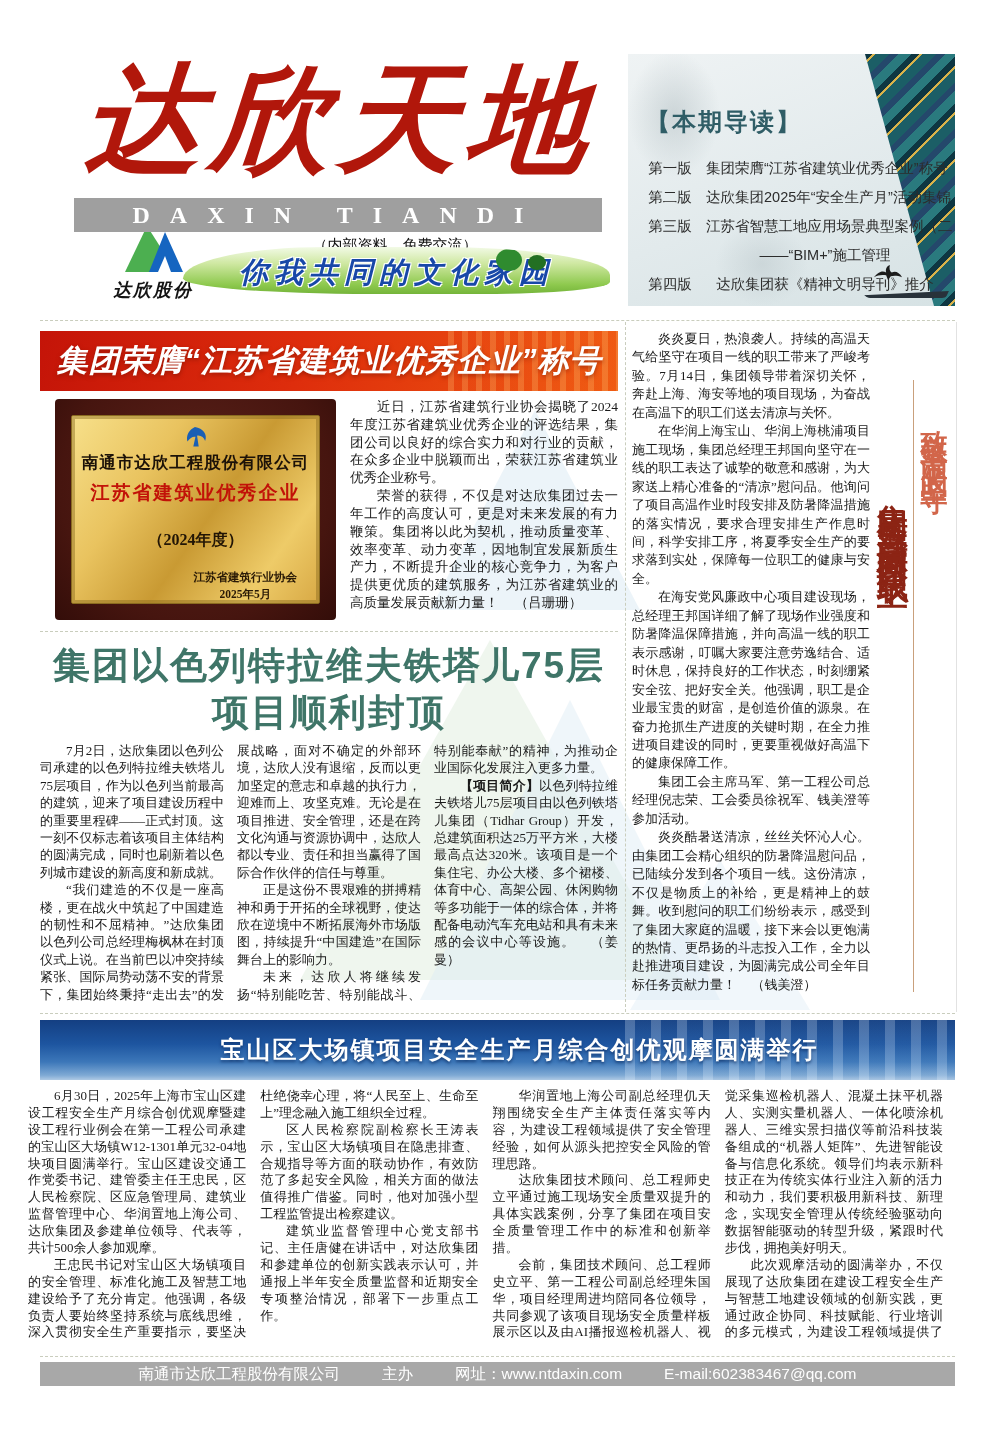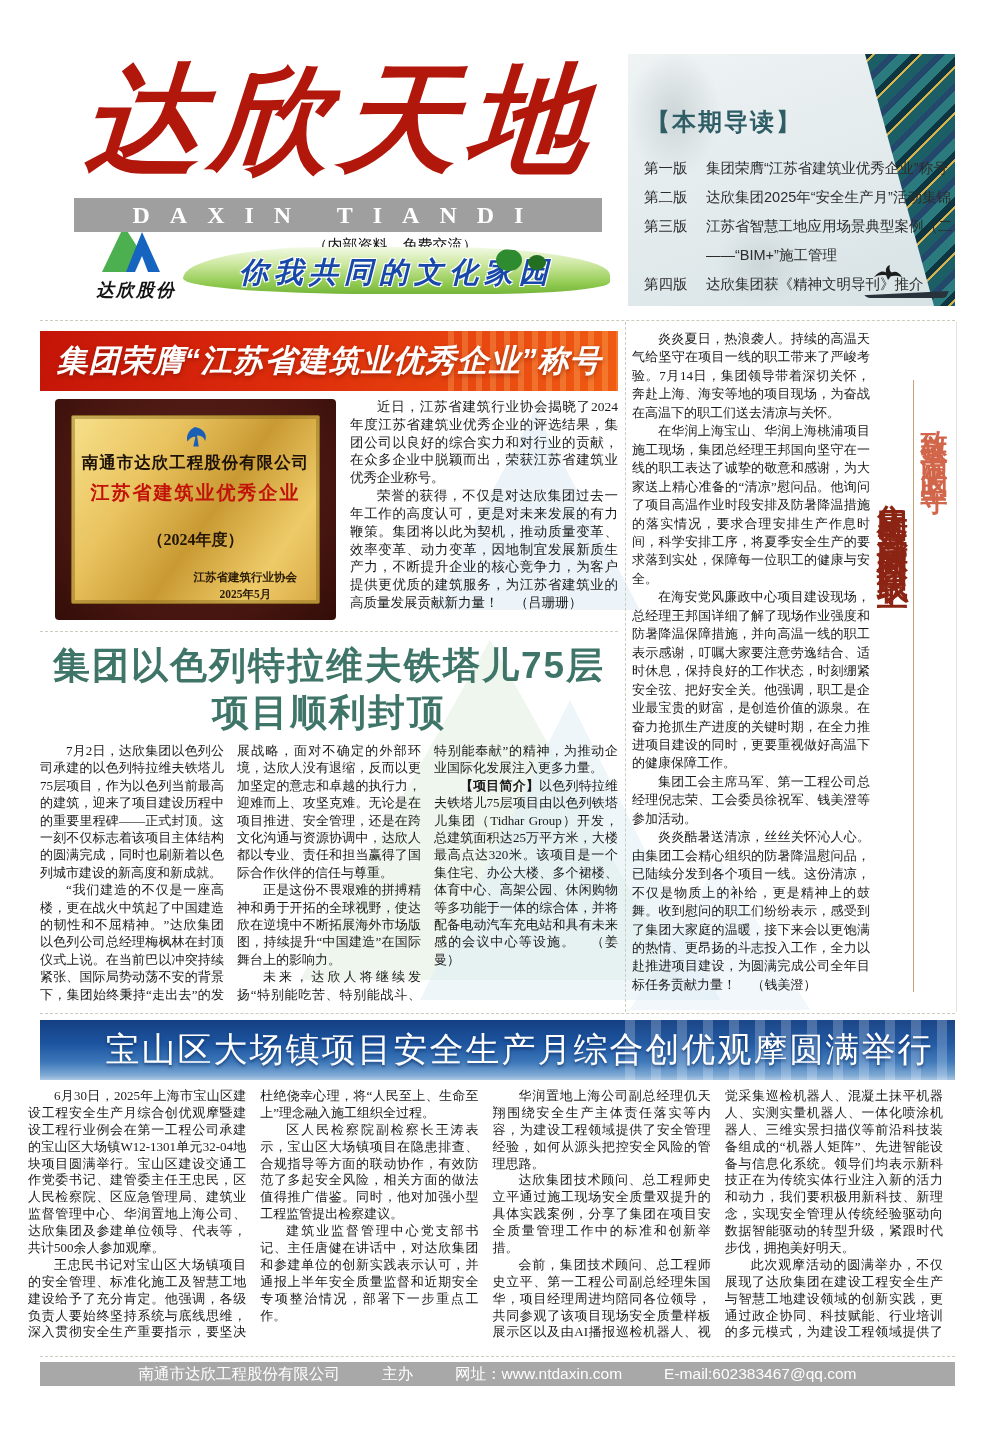--- a/index.html
+++ b/index.html
@@ -15,21 +15,21 @@
   
   .mast-title{position:absolute;left:68px;top:40px;width:545px;height:158px;z-index:2;
     font-family:"DejaVu Serif","Liberation Serif",serif;font-weight:900;font-style:italic;
     font-size:118px;line-height:158px;letter-spacing:10px;text-align:center;color:#b1170b;
     transform:skewX(-4deg);}
   .mast-latin{position:absolute;left:74px;top:198px;width:528px;height:34px;background:#9f9f9f;z-index:1;
     color:#ffffff;font-family:"Liberation Serif",serif;font-weight:bold;font-size:24px;line-height:34px;
     letter-spacing:20px;text-align:center;}
   .mast-note{position:absolute;left:180px;top:236px;width:430px;text-align:center;
     font-family:"Liberation Sans",sans-serif;font-size:15px;color:#111;}
-  .mast-logo{position:absolute;left:96px;top:218px;width:125px;height:88px;text-align:left;}
+  .mast-logo{position:absolute;left:68px;top:218px;width:125px;height:88px;text-align:right;}
   .mast-logo-text{font-size:18px;font-weight:bold;font-style:italic;letter-spacing:2px;color:#141414;}
   .slogan{position:absolute;left:183px;top:247px;width:427px;height:47px;
     background:linear-gradient(180deg,#f2fae6 0%,#cfe8a2 35%,#8ec94e 80%,#74b43a 100%);
     border-radius:45% 55% 40% 60% / 90% 80% 35% 45%;text-align:center;overflow:hidden;}
   .slogan-text{display:inline-block;margin-top:6px;font-size:29px;font-weight:900;font-style:italic;
     letter-spacing:6px;color:#1848a8;
     text-shadow:1px 1px 0 #fff,-1px 1px 0 #fff,1px -1px 0 #fff,-1px -1px 0 #fff;}
   .slogan .tree1,.slogan .tree2{position:absolute;border-radius:50%;background:#2f8b2f;}
   .slogan .tree1{width:26px;height:22px;right:88px;top:2px;}
   .slogan .tree2{width:18px;height:15px;right:64px;top:8px;background:#237023;}
@@ -46,21 +46,21 @@
     background:radial-gradient(closest-side at 30% 30%,rgba(150,165,170,.35),rgba(150,165,170,0) 70%),
                radial-gradient(closest-side at 70% 80%,rgba(150,165,170,.25),rgba(150,165,170,0) 70%);}
   .guide-roof{position:absolute;right:0;top:0;width:150px;height:252px;
     background:repeating-linear-gradient(135deg,#2a7a7e 0 9px,#0e3642 9px 15px,#d8b24a 15px 17px,#1b5e66 17px 27px,#24486b 27px 33px);
     clip-path:polygon(40% 0,100% 0,100% 100%,86% 100%);}
   .guide-boat{position:absolute;right:6px;bottom:8px;width:86px;height:7px;background:#28323a;
     border-radius:0 0 8px 8px;clip-path:polygon(0 60%,100% 0,96% 100%,6% 100%);}
   .guide-title{position:absolute;left:18px;top:52px;font-family:"Liberation Sans",sans-serif;
     font-size:24px;font-weight:bold;letter-spacing:2px;color:#2f5d66;z-index:1;}
   .guide-list{position:absolute;left:16px;top:100px;width:300px;z-index:1;
-    font-family:"Liberation Sans",sans-serif;font-size:14.5px;color:#2c2c2c;}
+    font-family:"Liberation Sans",sans-serif;font-size:14.5px;color:#2c2c2c;text-align:center;}
   .g-row{display:flex;line-height:29px;}
   .g-label{flex:0 0 52px;margin-right:10px;}
   .g-text{flex:1;white-space:nowrap;}
   .guide-bird{position:absolute;right:52px;bottom:26px;z-index:1;}
 
   
   .hdash{position:absolute;border-top:1px dashed #c9cdbd;}
   .vdash{position:absolute;border-left:1px dashed #c9cdbd;}
   .vsolid{position:absolute;border-left:1px solid #e2e2e2;}
 
@@ -107,21 +107,21 @@
     writing-mode:vertical-rl;padding-top:28px;
     font-family:"Liberation Sans",sans-serif;font-weight:900;font-size:27px;letter-spacing:8px;
     color:#d2664a;line-height:38px;}
 
   
   .a4-banner{position:absolute;left:40px;top:1020px;width:915px;height:60px;z-index:1;overflow:hidden;
     background:linear-gradient(180deg,#143f82 0%,#1d55a0 40%,#3c77b9 70%,#7ea9d4 92%,#aec9e4 100%);
     display:flex;align-items:center;justify-content:center;}
   .a4-banner::after{content:"";position:absolute;right:0;top:0;width:330px;height:100%;opacity:.5;
     background:repeating-linear-gradient(90deg,rgba(220,235,250,.55) 0 10px,rgba(120,160,205,.15) 10px 26px);}
-  .a4-headline{font-family:"Liberation Sans",sans-serif;font-size:34px;font-weight:400;color:#ffffff;
+  .a4-headline{font-family:"Liberation Sans",sans-serif;font-size:24px;font-weight:700;color:#ffffff;
     letter-spacing:2px;text-shadow:0 2px 3px rgba(10,40,90,.65);z-index:1;margin-left:44px;}
   .a4-cols{position:absolute;left:28px;top:1088px;width:915px;height:268px;z-index:1;overflow:hidden;
     column-count:4;column-gap:14px;font-size:13px;line-height:1.3;text-align:justify;}
 
   
   .footer{position:absolute;left:40px;top:1362px;width:915px;height:24px;background:#a8a8a8;z-index:1;
     display:flex;align-items:center;justify-content:center;gap:42px;
     font-family:"Liberation Sans",sans-serif;font-size:15.5px;color:#ffffff;}
 </style>
 </head>

